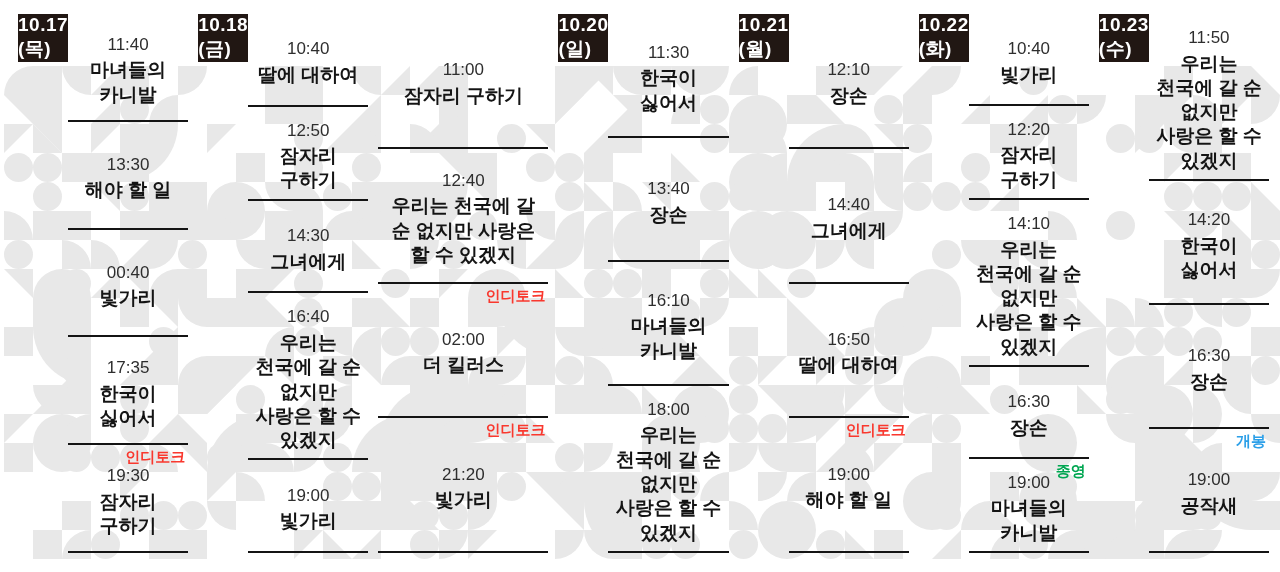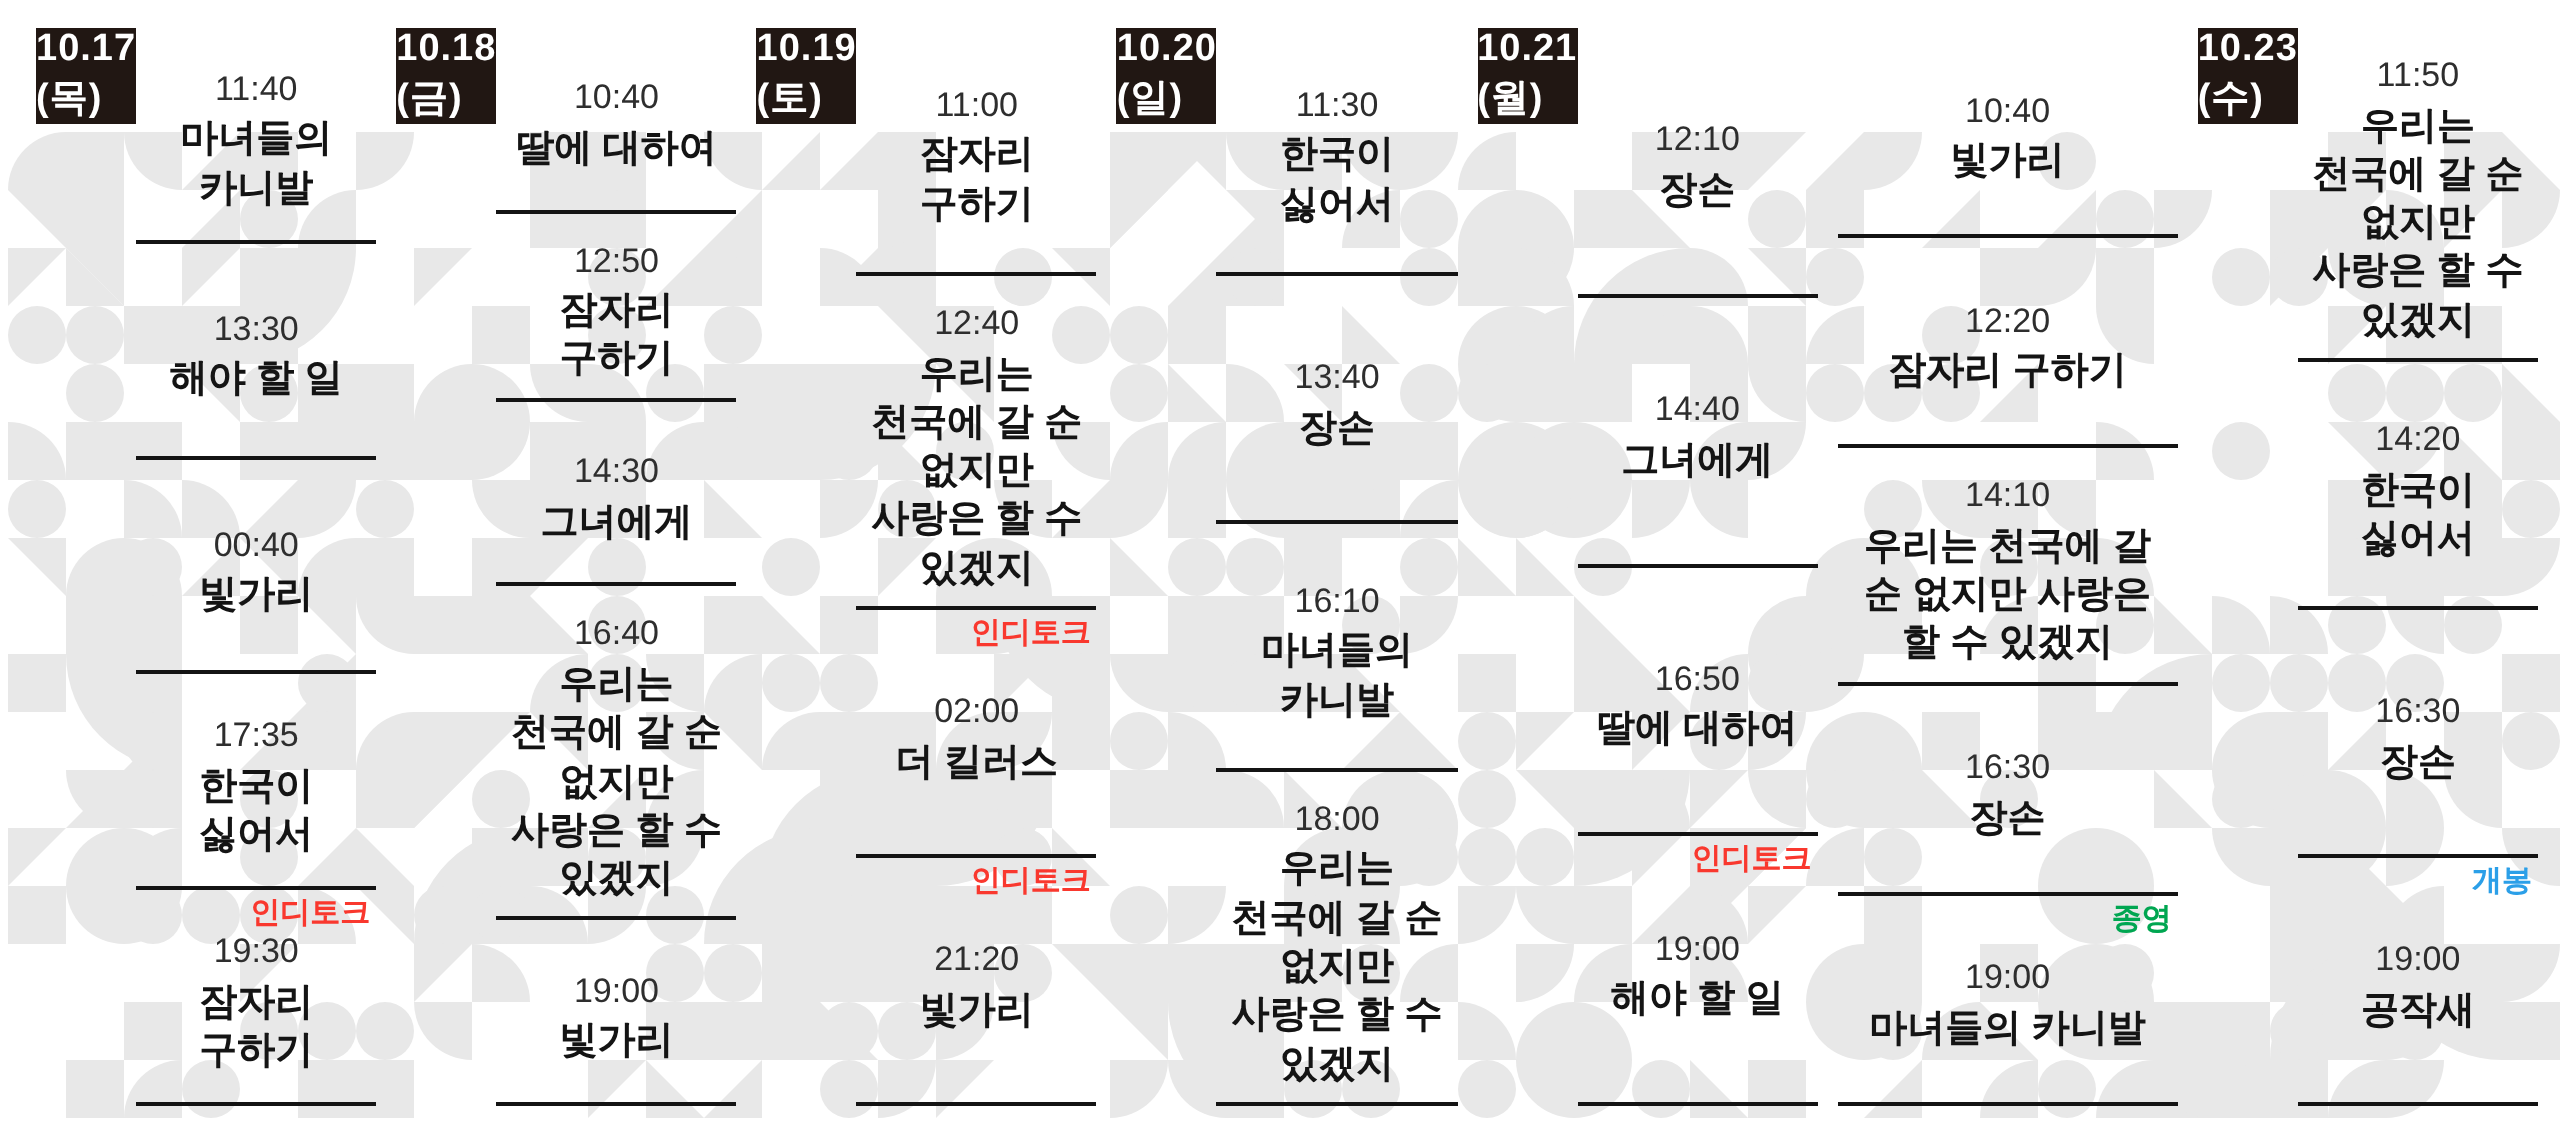--- a/index.html
+++ b/index.html
@@ -570,21 +570,20 @@
             <div class="time">16:40</div>
             <div class="title">우리는 천국에 갈 순 없지만 사랑은 할 수 있겠지</div>
           </div>
           <div class="block">
             <div class="time">19:00</div>
             <div class="title">빛가리</div>
           </div>
         </div>
       </div>
       <div class="col">
-        <div class="col-header">10.19 (토)</div>
         <div class="blocks">
           <div class="block">
             <div class="time">11:00</div>
             <div class="title">잠자리 구하기</div>
           </div>
           <div class="block">
             <div class="time">12:40</div>
             <div class="title">우리는 천국에 갈 순 없지만 사랑은 할 수 있겠지</div>
           </div>
           <div class="block">
@@ -636,20 +635,21 @@
             <div class="title">딸에 대하여</div>
           </div>
           <div class="block">
             <div class="tag" style="color: rgb(249, 56, 46);">인디토크</div>
             <div class="time">19:00</div>
             <div class="title">해야 할 일</div>
           </div>
         </div>
       </div>
       <div class="col">
+        <div class="col-header">10.22 (화)</div>
         <div class="blocks">
           <div class="block">
             <div class="time">10:40</div>
             <div class="title">빛가리</div>
           </div>
           <div class="block">
             <div class="time">12:20</div>
             <div class="title">잠자리 구하기</div>
           </div>
           <div class="block">

